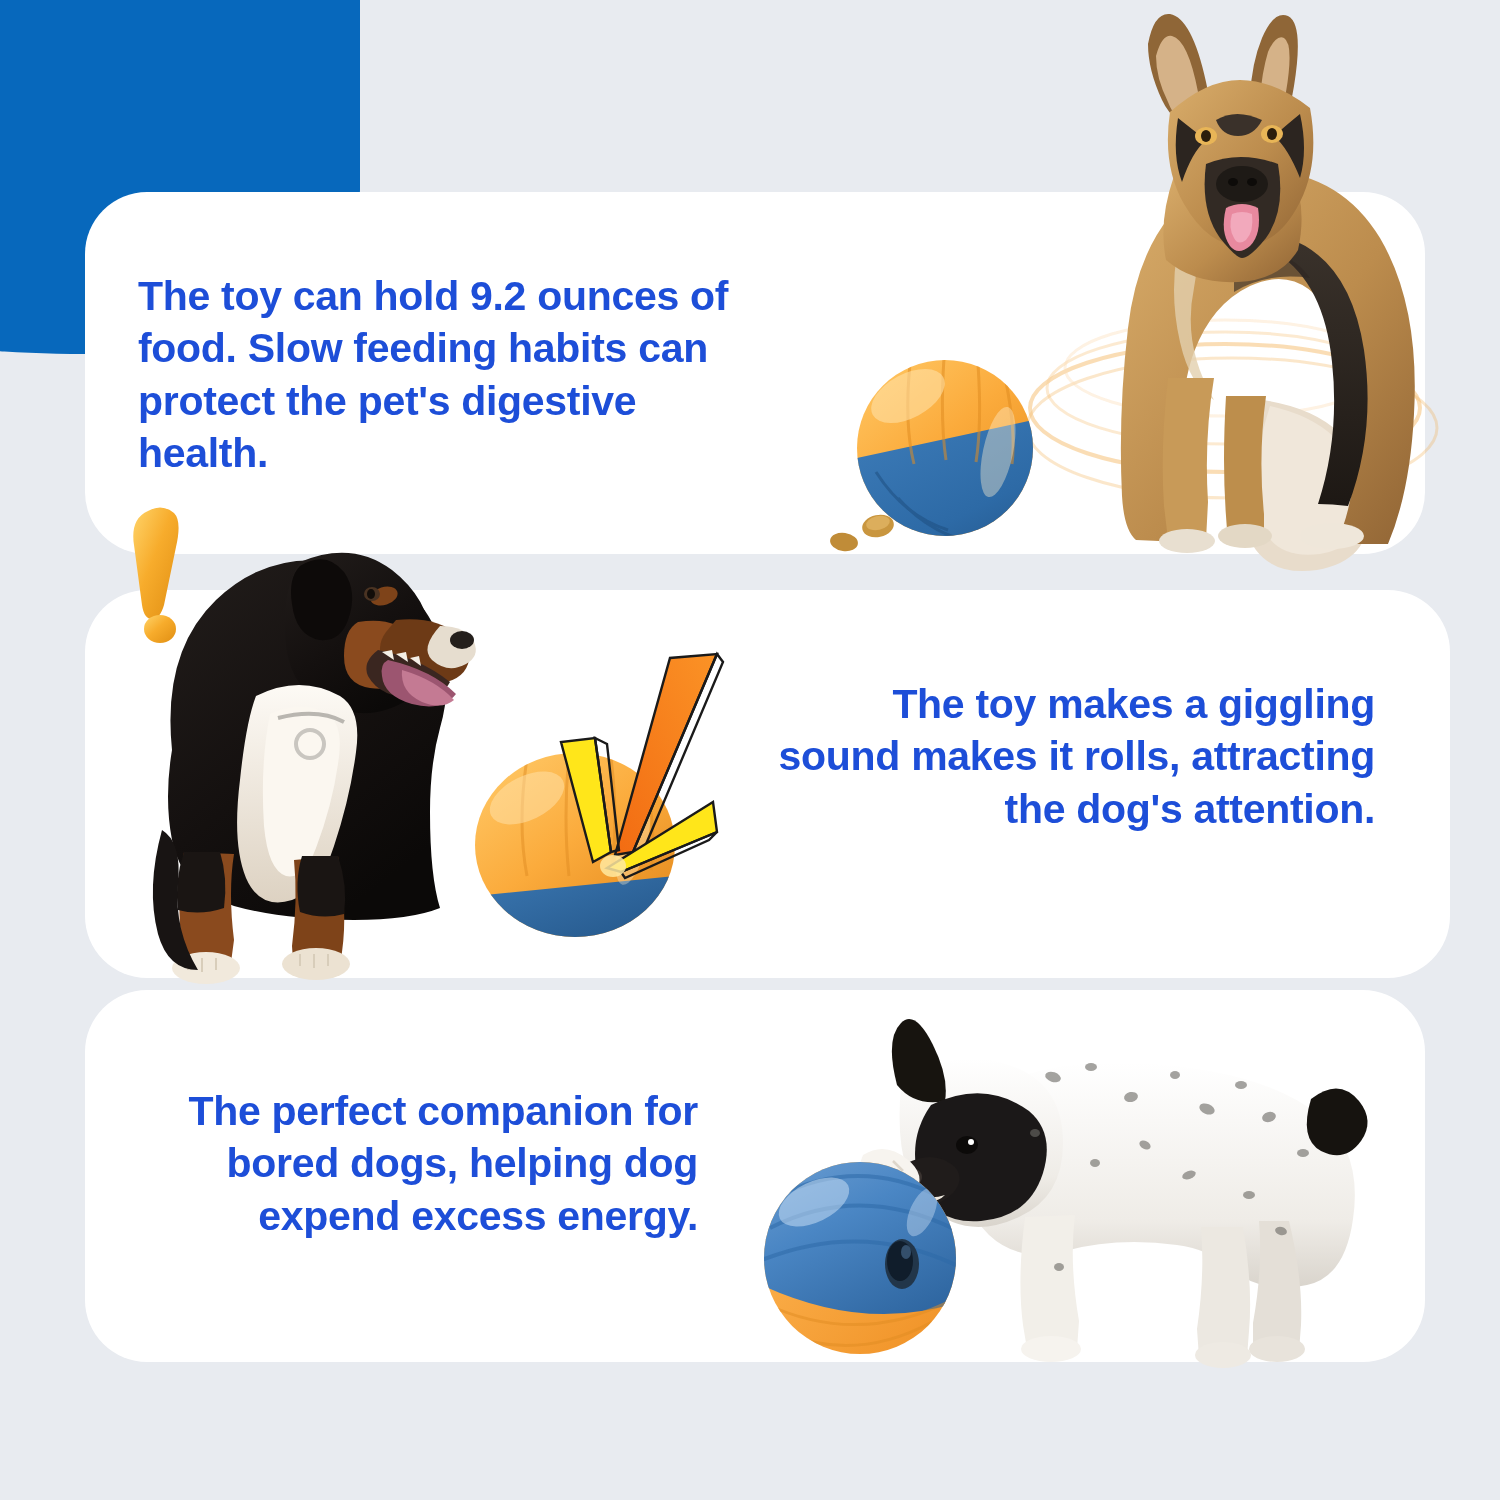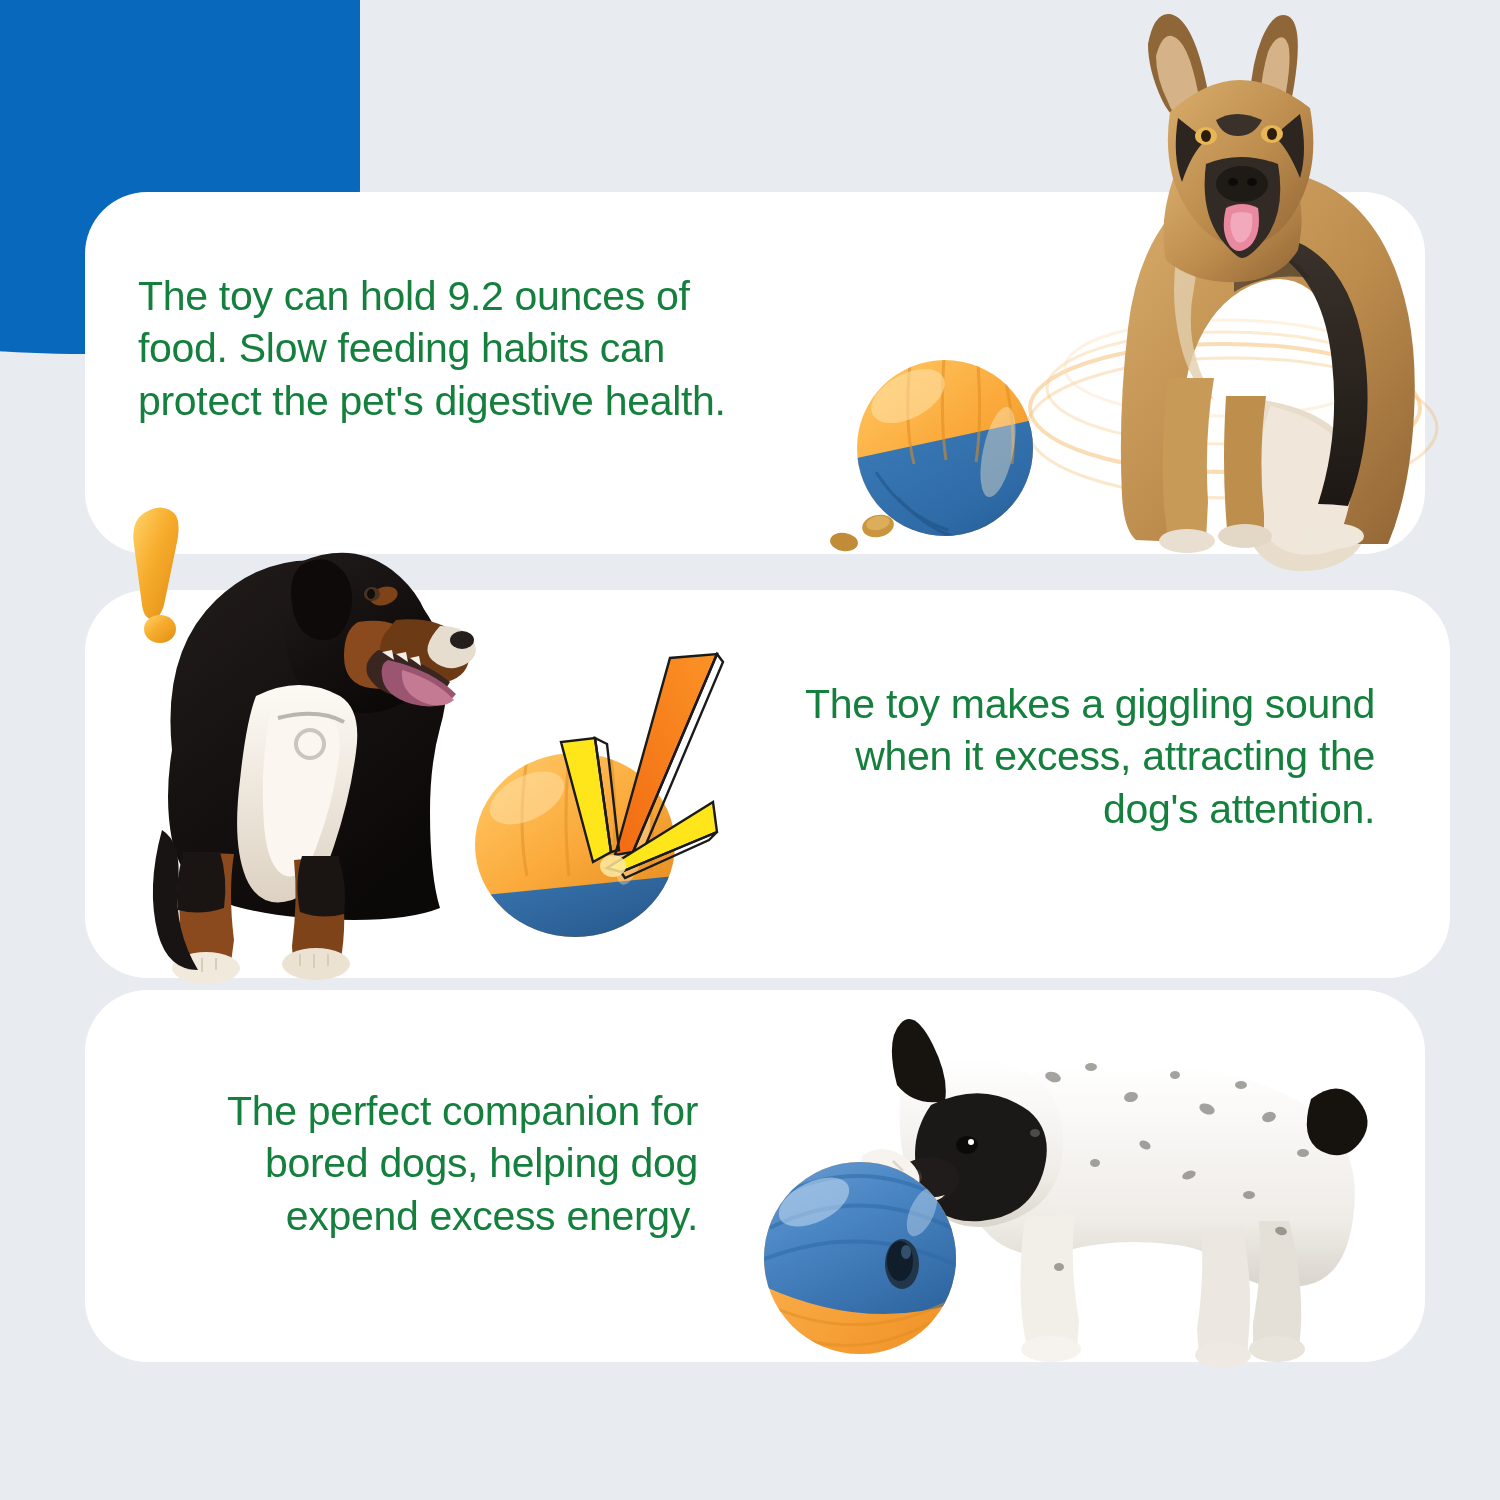--- a/index.html
+++ b/index.html
@@ -33,22 +33,22 @@
     border-radius:62px;
     z-index:3;
     overflow:visible;
   }
   #card-1 { left:85px;  top:192px;  width:1340px; height:362px; }
   #card-2 { left:85px;  top:590px;  width:1365px; height:388px; }
   #card-3 { left:85px;  top:990px;  width:1340px; height:372px; }
 
   .copy {
     position:absolute;
-    color:#15803d;
-    font-weight:normal;
+    color:#1d4ed8;
+    font-weight:bold;
     font-size:41px;
     line-height:1.28;
     letter-spacing:-0.3px;
     z-index:6;
   }
   #copy-1 { left:138px; top:270px;  width:620px; text-align:left; }
   #copy-2 { left:775px; top:678px;  width:600px; text-align:right; }
   #copy-3 { left:138px; top:1085px; width:560px; text-align:right; }
 
   
@@ -339,21 +339,21 @@
         <path d="M128 232 L96 112 L130 108 L146 222 Z" fill="#ffe61a"></path>
         <path d="M146 222 L130 108 L142 114 L154 220 Z" fill="none"></path>
 
         <path d="M142 238 L248 172 L252 202 L156 242 Z" fill="#ffe61a"></path>
         <path d="M156 242 L252 202 L244 210 L160 248 Z" fill="none"></path>
       </g>
       <ellipse cx="148" cy="236" rx="13" ry="11" fill="#ffe9a0" opacity=".85"></ellipse>
     </svg>
   </div>
 
-  <div class="copy" id="copy-2">The toy makes a giggling sound when it excess, attracting the dog's attention.</div>
+  <div class="copy" id="copy-2">The toy makes a giggling sound makes it rolls, attracting the dog's attention.</div>
 
   <div class="card" id="card-3"></div>
 
   <div class="art" id="frb-wrap">
     <svg width="540" height="370" viewBox="0 0 540 370">
       <defs>
         <linearGradient id="frbW" x1="0" y1="0" x2="0" y2="1">
           <stop offset="0%" stop-color="#ffffff"></stop>
           <stop offset="70%" stop-color="#efece7"></stop>
           <stop offset="100%" stop-color="#d9d4cc"></stop>

